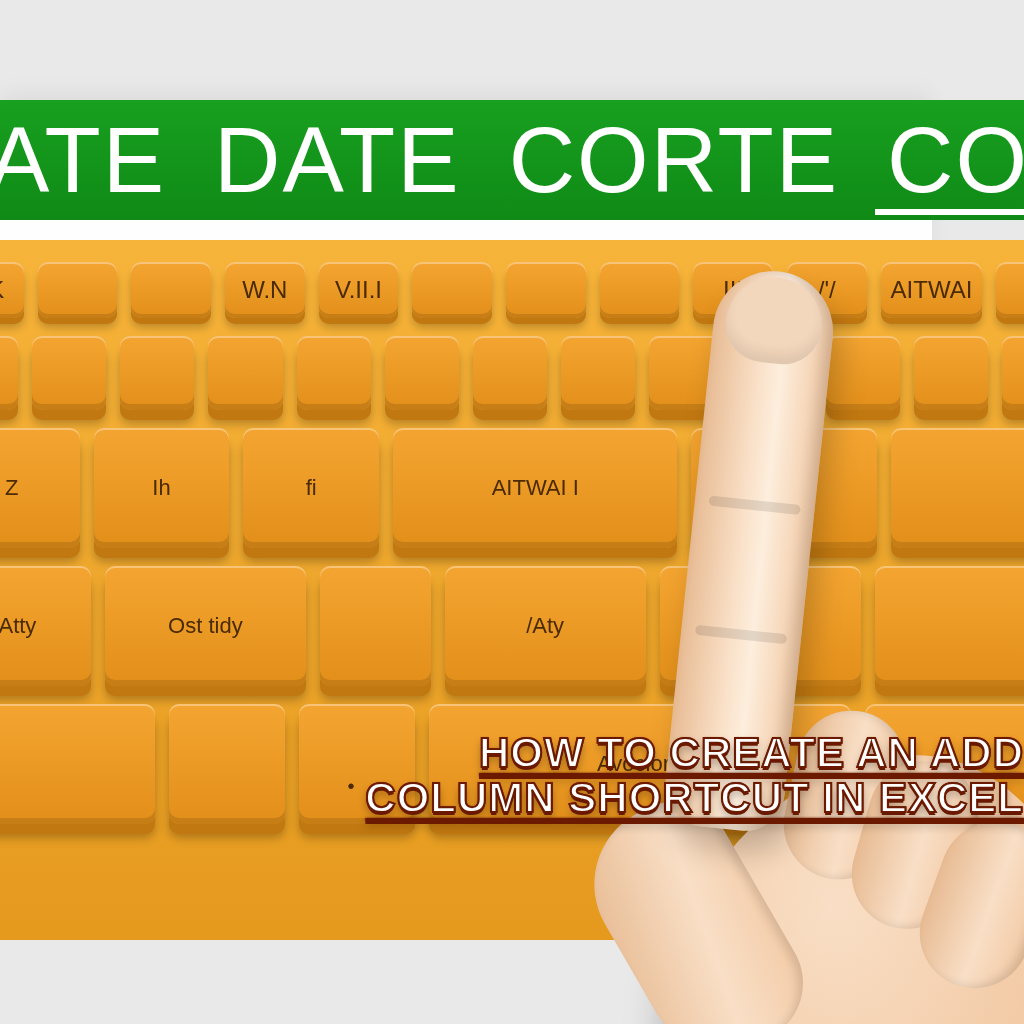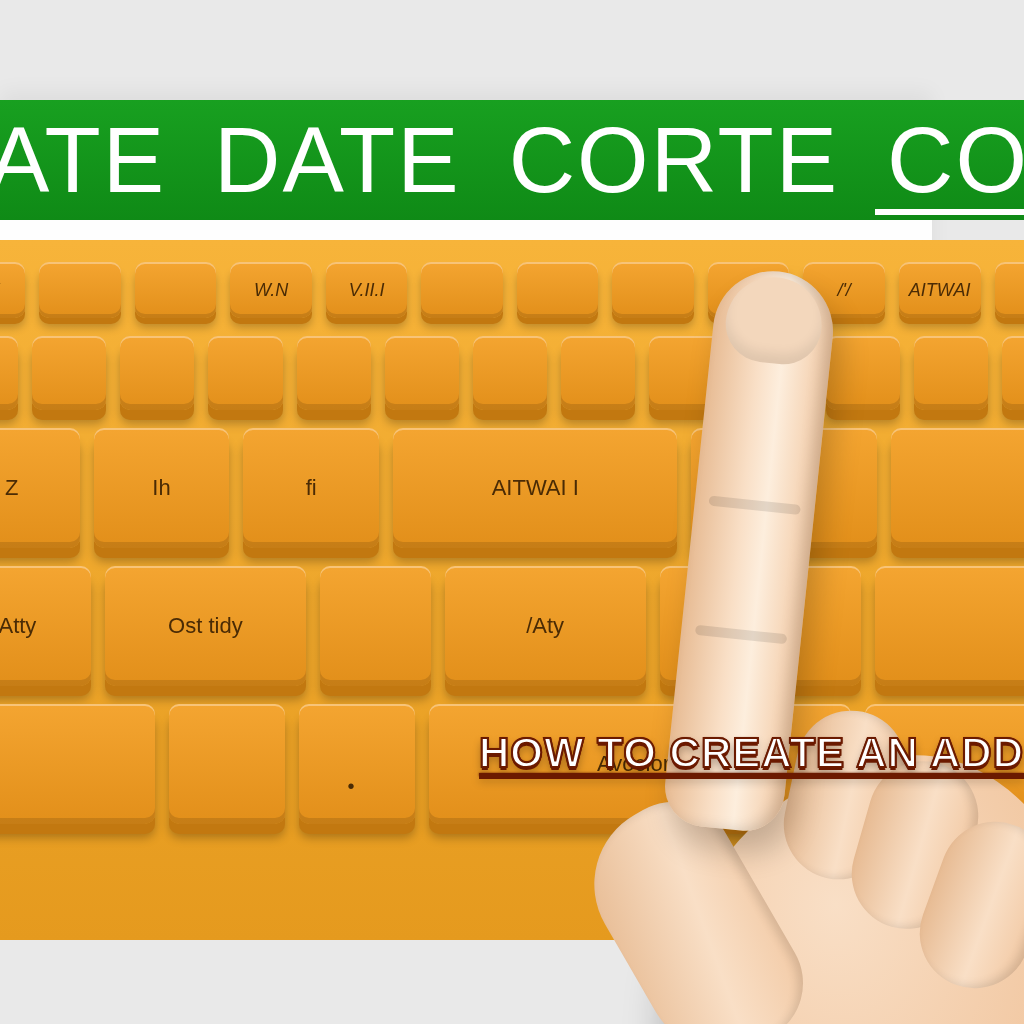--- a/index.html
+++ b/index.html
@@ -59,27 +59,26 @@
       0 14px 10px rgba(0,0,0,0.25);
     color: #4a2b05;
     font-family: "Comic Sans MS", cursive, sans-serif;
     font-size: 22px;
     display: flex; align-items: center; justify-content: center;
     padding: 0 10px;
     white-space: nowrap;
   }
   .fnkey {
     height: 56px;
-    font-size: 18px;
+    font-size: 24px;
     box-shadow:
       inset 0 2px 0 rgba(255,255,255,0.35),
       inset 0 -4px 0 rgba(0,0,0,0.12),
       0 6px 0 #c27810,
       0 10px 8px rgba(0,0,0,0.22);
-    font-style: italic;
   }
   .tallrow .key { height: 120px; }
   .big    { flex: 2; }
   .med    { flex: 1.4; }
   .sm     { flex: 1; }
   .xl     { flex: 3.2; }
   .xxl    { flex: 4.2; }
   .dotkey::after {
     content: "•";
     color: #4a2b05;
@@ -254,13 +253,14 @@
     <div class="index">
       <div class="crease1"></div>
       <div class="crease2"></div>
     </div>
   </div>
 
 </div>
 
 <div class="headline">
   <div class="hl">HOW TO CREATE AN ADD</div>
+  <div class="hl">COLUMN SHORTCUT IN EXCEL</div>
 </div>
 
 </body></html>

